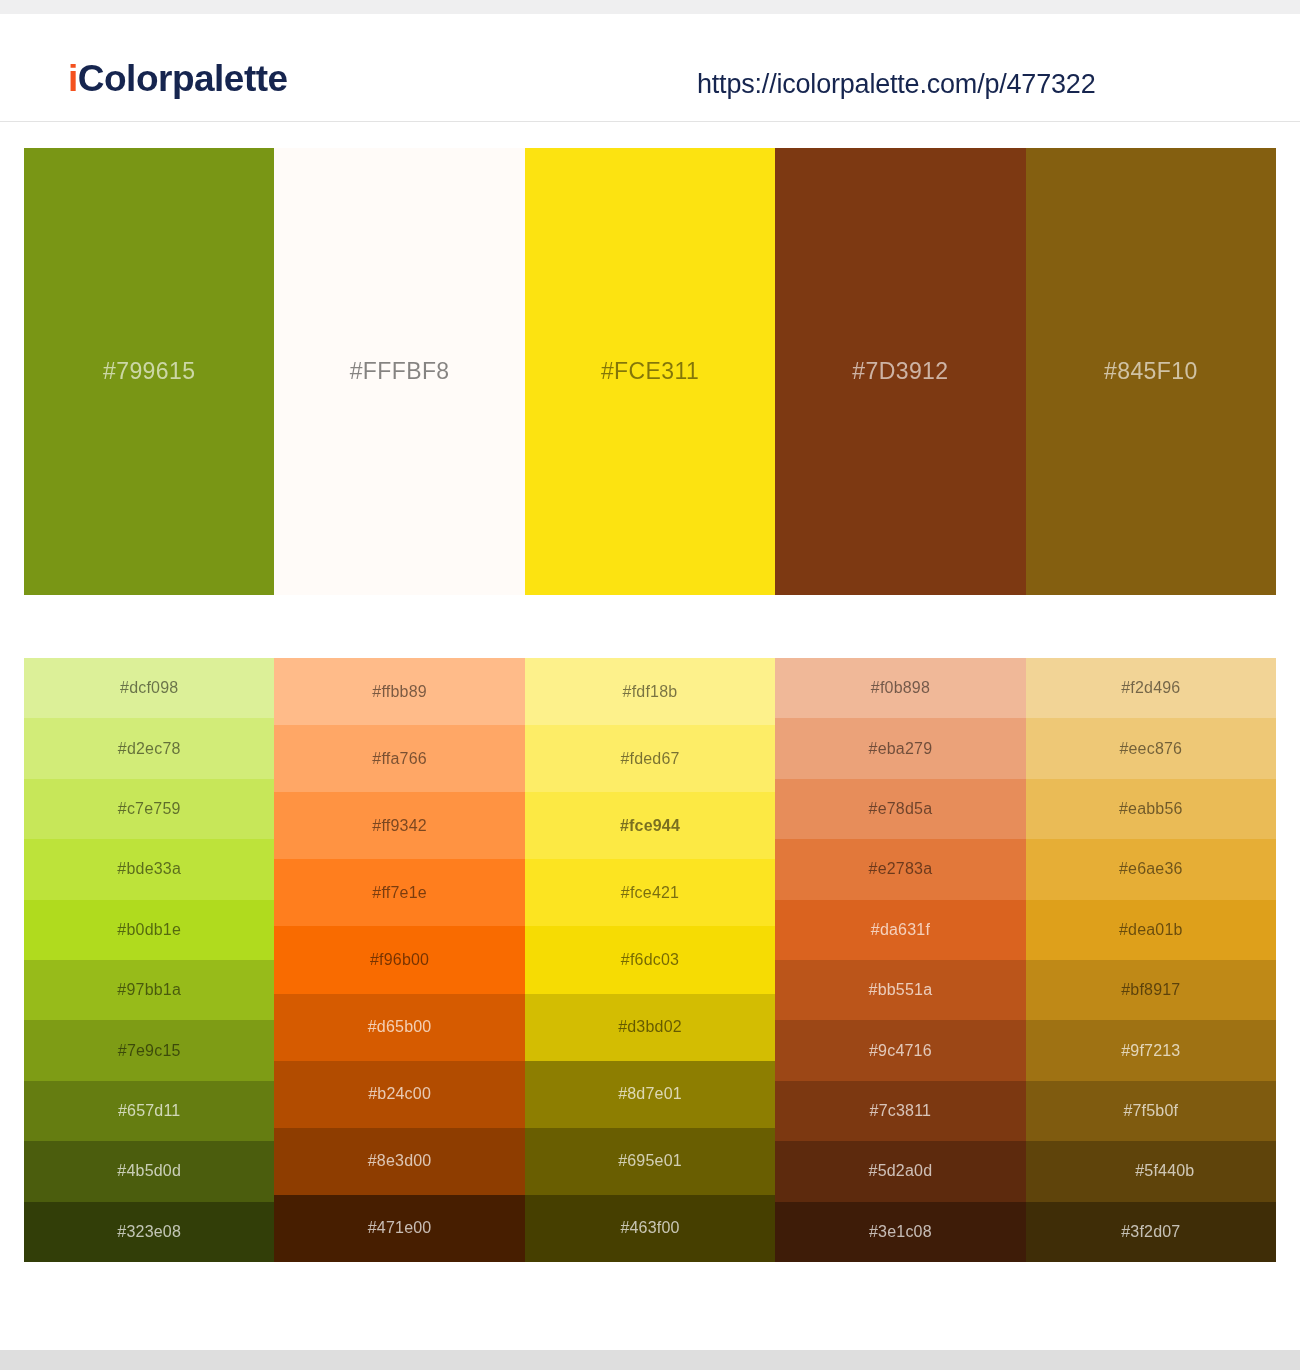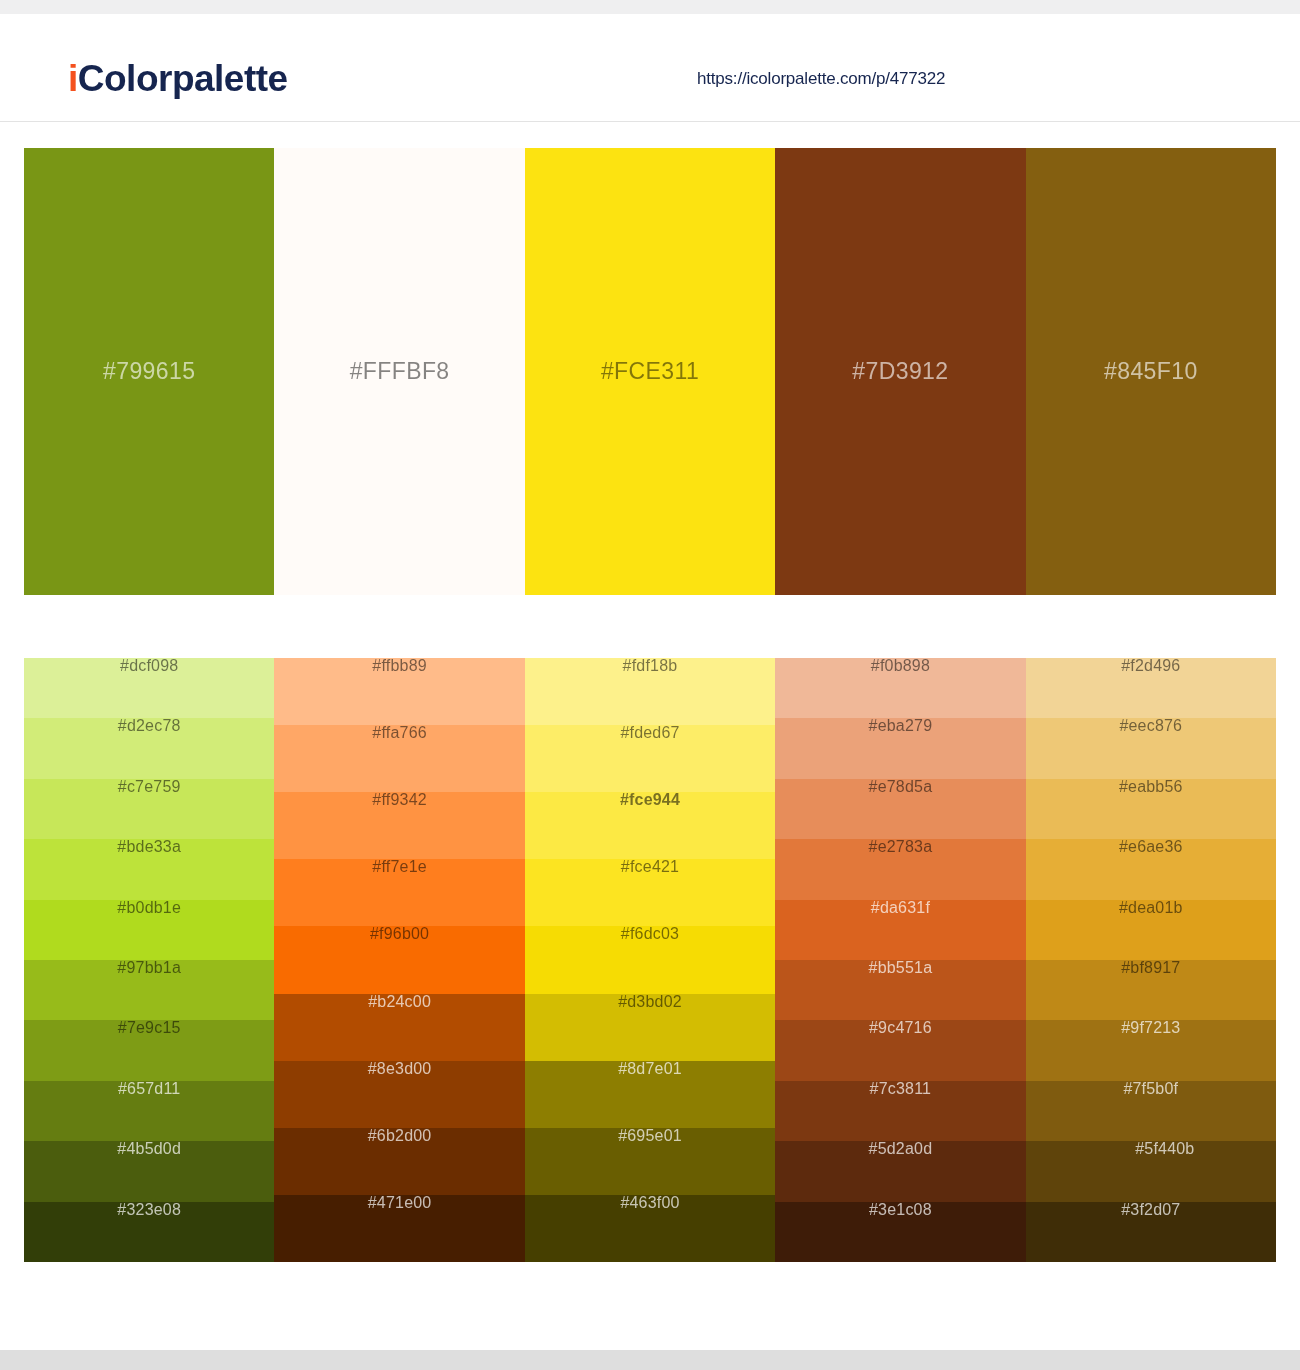--- a/index.html
+++ b/index.html
@@ -50,21 +50,21 @@
     letter-spacing: -0.5px;
     line-height: 1;
     white-space: nowrap;
   }
   .brand-i { color: #f4511e; }
   .brand-rest { color: #16254f; }
 
   .page-url {
     position: absolute;
     left: 697px; top: 55px;
-    font-size: 17px;
+    font-size: 27px;
     color: #16254f;
     letter-spacing: -0.2px;
     white-space: nowrap;
   }
 
   
   .main-swatches {
     position: absolute;
     left: 24px; top: 148px;
     width: 1252px; height: 447px;
@@ -95,20 +95,21 @@
     display: flex;
   }
   .shade-col {
     flex: 1 1 0;
     display: flex;
     flex-direction: column;
   }
   .shade-cell {
     flex: 1 1 0;
     display: flex;
+    align-items: center;
     justify-content: center;
     position: relative;
   }
   .shade-label {
     font-size: 16px;
     letter-spacing: 0.2px;
     line-height: 1;
     user-select: none;
   }
   .sh-light { color: rgba(255,255,255,0.70); }
@@ -188,29 +189,29 @@
         </div>
         <div class="shade-cell" style="background: rgb(255, 147, 66);">
           <span class="shade-label sh-dark">#ff9342</span>
         </div>
         <div class="shade-cell" style="background: rgb(255, 126, 30);">
           <span class="shade-label sh-dark">#ff7e1e</span>
         </div>
         <div class="shade-cell" style="background: rgb(249, 107, 0);">
           <span class="shade-label sh-dark">#f96b00</span>
         </div>
+        <div class="shade-cell" style="background: rgb(214, 91, 0);">
+          <span class="shade-label sh-light">#d65b00</span>
+        </div>
         <div class="shade-cell" style="background: rgb(178, 76, 0);">
           <span class="shade-label sh-light">#b24c00</span>
         </div>
         <div class="shade-cell" style="background: rgb(142, 61, 0);">
           <span class="shade-label sh-light">#8e3d00</span>
         </div>
-        <div class="shade-cell" style="background: rgb(107, 45, 0);">
-          <span class="shade-label sh-light">#6b2d00</span>
-        </div>
         <div class="shade-cell" style="background: rgb(71, 30, 0);">
           <span class="shade-label sh-light">#471e00</span>
         </div>
       </div>
       <div class="shade-col">
         <div class="shade-cell" style="background: rgb(253, 241, 139);">
           <span class="shade-label sh-dark">#fdf18b</span>
         </div>
         <div class="shade-cell" style="background: rgb(253, 237, 103);">
           <span class="shade-label sh-dark">#fded67</span>

